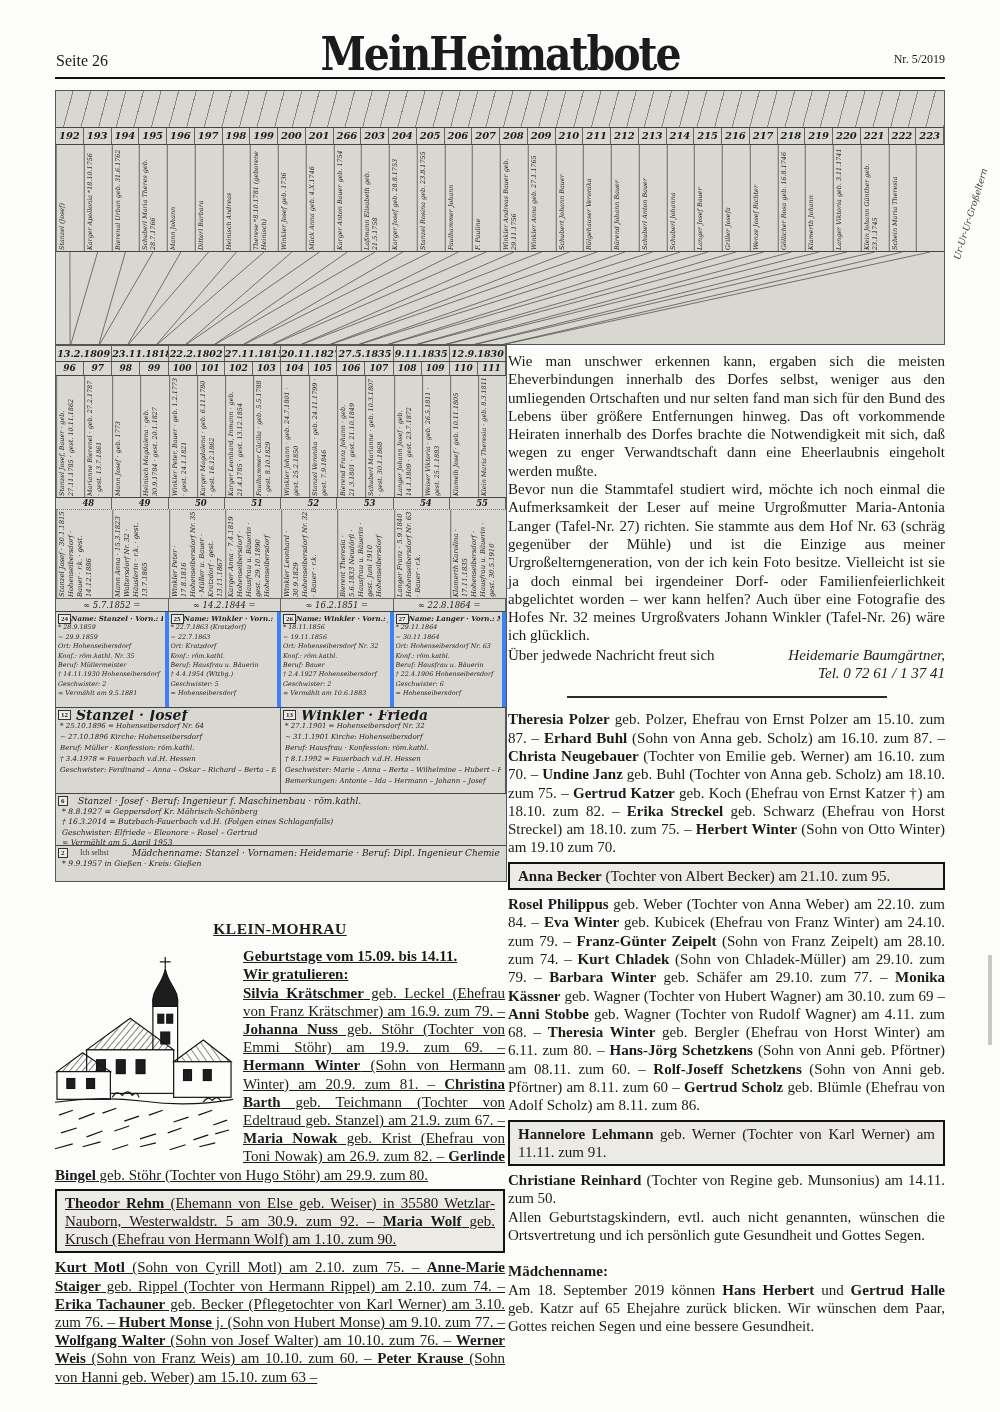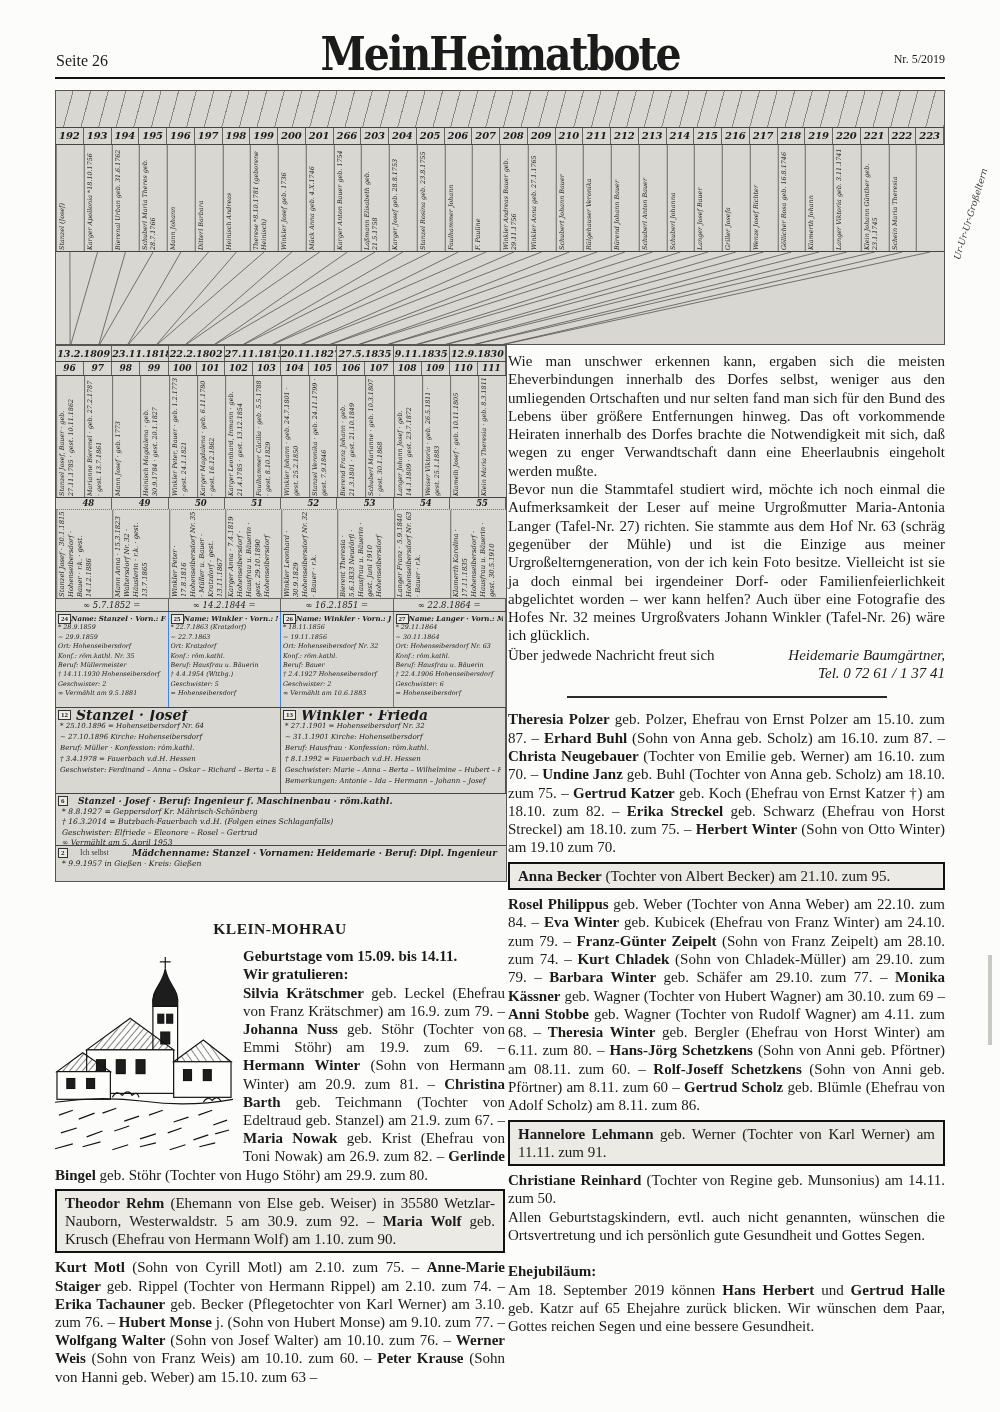--- a/index.html
+++ b/index.html
@@ -42,41 +42,41 @@
   .g5nums{display:flex;height:12px;border-bottom:1px dotted #777;box-sizing:border-box;}
   .g5nums .ncell{flex:1;border-right:1px solid #66635d;font:italic bold 8.5px "DejaVu Serif",serif;
                  text-align:right;padding-right:17px;line-height:11px;box-sizing:border-box;}
   .g5names{display:flex;height:88px;box-sizing:border-box;}
   .g5names .vcol{flex:1;border-right:1px solid #6b6861;writing-mode:vertical-rl;transform:rotate(180deg);
                  font:italic 6.8px "DejaVu Serif",serif;line-height:9px;padding:1px;overflow:hidden;}
   .g5marr{display:flex;height:14px;border-bottom:1px solid #444;border-top:1px solid #66635d;box-sizing:border-box;}
   .g5marr .dcell{flex:1;border-right:1px solid #66635d;font:italic 8.5px "DejaVu Serif",serif;
                  text-align:center;line-height:12px;overflow:hidden;}
   .g4cards{display:flex;height:96px;border-bottom:1px solid #444;box-sizing:border-box;}
-  .g4card{flex:1;border-right:1px solid #3b82f6;position:relative;padding:2px 2px 0 2px;overflow:hidden;box-sizing:border-box;}
+  .g4card{flex:1;border-right:4px solid #3b82f6;position:relative;padding:2px 2px 0 2px;overflow:hidden;box-sizing:border-box;}
   .g4card .cline{font:italic 6.4px "DejaVu Serif",serif;line-height:9.4px;white-space:nowrap;overflow:hidden;}
   .g4card .cline:first-child{font-size:7px;font-weight:bold;text-indent:13px;}
   .badge{position:absolute;left:2px;top:2px;font:bold 7px "Liberation Serif",serif;font-style:normal;
          border:1px solid #333;background:#eceae4;padding:0 2px;line-height:8px;}
   .g3cards{display:flex;height:86px;border-bottom:1px solid #444;box-sizing:border-box;}
   .g3card{flex:1;border-right:1px solid #555;position:relative;padding:2px 4px 0 4px;overflow:hidden;box-sizing:border-box;}
   .g3card .cline{font:italic 7px "DejaVu Serif",serif;line-height:11px;white-space:nowrap;overflow:hidden;}
   .g3card .cline:first-child{font-size:14px;font-weight:bold;text-indent:16px;font-style:italic;}
   .g2card,.selfcard{position:relative;padding:2px 6px 0 6px;box-sizing:border-box;overflow:hidden;}
   .g2card{height:52px;border-bottom:1px solid #444;}
   .selfcard{height:37px;}
   .g2card .cline,.selfcard .cline{font:italic 7.6px "DejaVu Serif",serif;line-height:10.5px;white-space:nowrap;overflow:hidden;}
-  .g2card .cline:first-child,.selfcard .cline:first-child{font-size:9px;font-weight:bold;text-indent:16px;}
+  .g2card .cline:first-child,.selfcard .cline:first-child{font-size:9px;font-weight:normal;text-indent:16px;}
   .self-label{position:absolute;left:24px;top:2px;font:7.5px "Liberation Serif",serif;color:#333;}
   .selfcard .cline:first-child{text-indent:70px;}
   
   .right-col{position:absolute;left:508px;top:352px;width:437px;
              font-size:15px;line-height:18.3px;text-align:justify;}
   .left-col{position:absolute;left:55px;top:920px;width:450px;
-            font-size:15px;line-height:18.2px;text-align:justify;}
+            font-size:15px;line-height:18.2px;text-align:justify;text-decoration:underline;}
   .para{margin:0;}
   .sig-row{display:flex;justify-content:space-between;margin-top:1px;}
   .sig-name,.sig-phone{font-style:italic;}
   .sig-phone{text-align:right;}
   .divider{width:320px;margin:14px auto 12px auto;border-top:2px solid #2a2a2a;}
   .gray-box{border:2px solid #111;background:#eceae5;padding:3px 8px;margin:5px 0;clear:both;}
   .col-heading{text-align:center;font-weight:bold;letter-spacing:.5px;margin:0 0 9px 0;font-size:15.5px;}
   .subhead{font-weight:bold;display:block;}
   .float-church{float:left;width:178px;margin:2px 10px 0 0;}
   .section-heading{font-weight:bold;margin:18px 0 0 0;}
@@ -387,21 +387,21 @@
       <span class="sig-name">Heidemarie Baumgärtner,</span>
     </div>
     <div class="sig-phone">Tel. 0 72 61 / 1 37 41</div>
     <div class="divider"></div>
     <p class="para"><b>Theresia Polzer</b> geb. Polzer, Ehefrau von Ernst Polzer am 15.10. zum 87. – <b>Erhard Buhl</b> (Sohn von Anna geb. Scholz) am 16.10. zum 87. – <b>Christa Neugebauer</b> (Tochter von Emilie geb. Werner) am 16.10. zum 70. – <b>Undine Janz</b> geb. Buhl (Tochter von Anna geb. Scholz) am 18.10. zum 75. – <b>Gertrud Katzer</b> geb. Koch (Ehefrau von Ernst Katzer †) am 18.10. zum 82. – <b>Erika Streckel</b> geb. Schwarz (Ehefrau von Horst Streckel) am 18.10. zum 75. – <b>Herbert Winter</b> (Sohn von Otto Winter) am 19.10 zum 70.</p>
     <div class="gray-box"><b>Anna Becker</b> (Tochter von Albert Becker) am 21.10. zum 95.</div>
     <p class="para"><b>Rosel Philippus</b> geb. Weber (Tochter von Anna Weber) am 22.10. zum 84. – <b>Eva Winter</b> geb. Kubicek (Ehefrau von Franz Winter) am 24.10. zum 79. – <b>Franz-Günter Zeipelt</b> (Sohn von Franz Zeipelt) am 28.10. zum 74. – <b>Kurt Chladek</b> (Sohn von Chladek-Müller) am 29.10. zum 79. – <b>Barbara Winter</b> geb. Schäfer am 29.10. zum 77. – <b>Monika Kässner</b> geb. Wagner (Tochter von Hubert Wagner) am 30.10. zum 69 – <b>Anni Stobbe</b> geb. Wagner (Tochter von Rudolf Wagner) am 4.11. zum 68. – <b>Theresia Winter</b> geb. Bergler (Ehefrau von Horst Winter) am 6.11. zum 80. – <b>Hans-Jörg Schetzkens</b> (Sohn von Anni geb. Pförtner) am 08.11. zum 60. – <b>Rolf-Joseff Schetzkens</b> (Sohn von Anni geb. Pförtner) am 8.11. zum 60 – <b>Gertrud Scholz</b> geb. Blümle (Ehefrau von Adolf Scholz) am 8.11. zum 86.</p>
     <div class="gray-box"><b>Hannelore Lehmann</b> geb. Werner (Tochter von Karl Werner) am 11.11. zum 91.</div>
     <p class="para"><b>Christiane Reinhard</b> (Tochter von Regine geb. Munsonius) am 14.11. zum 50.</p>
     <p class="para">Allen Geburtstagskindern, evtl. auch nicht genannten, wünschen die Ortsvertretung und ich persönlich gute Gesundheit und Gottes Segen.</p>
-    <p class="para section-heading">Ehejubiläum:</p>
+    <p class="para section-heading">Mädchenname:</p>
     <p class="para">Am 18. September 2019 können <b>Hans Herbert</b> und <b>Gertrud Halle</b> geb. Katzr auf 65 Ehejahre zurück blicken. Wir wünschen dem Paar, Gottes reichen Segen und eine bessere Gesundheit.</p>
   </div>
 
   <div class="left-col">
     <p class="col-heading">KLEIN-MOHRAU</p>
     <svg class="float-church" viewBox="0 0 180 205">
       <defs>
         <pattern id="hatch" width="5" height="5" patternUnits="userSpaceOnUse" patternTransform="rotate(40)">
           <line x1="0" y1="0" x2="0" y2="5" stroke="#161616" stroke-width="1.1"></line>
         </pattern>

